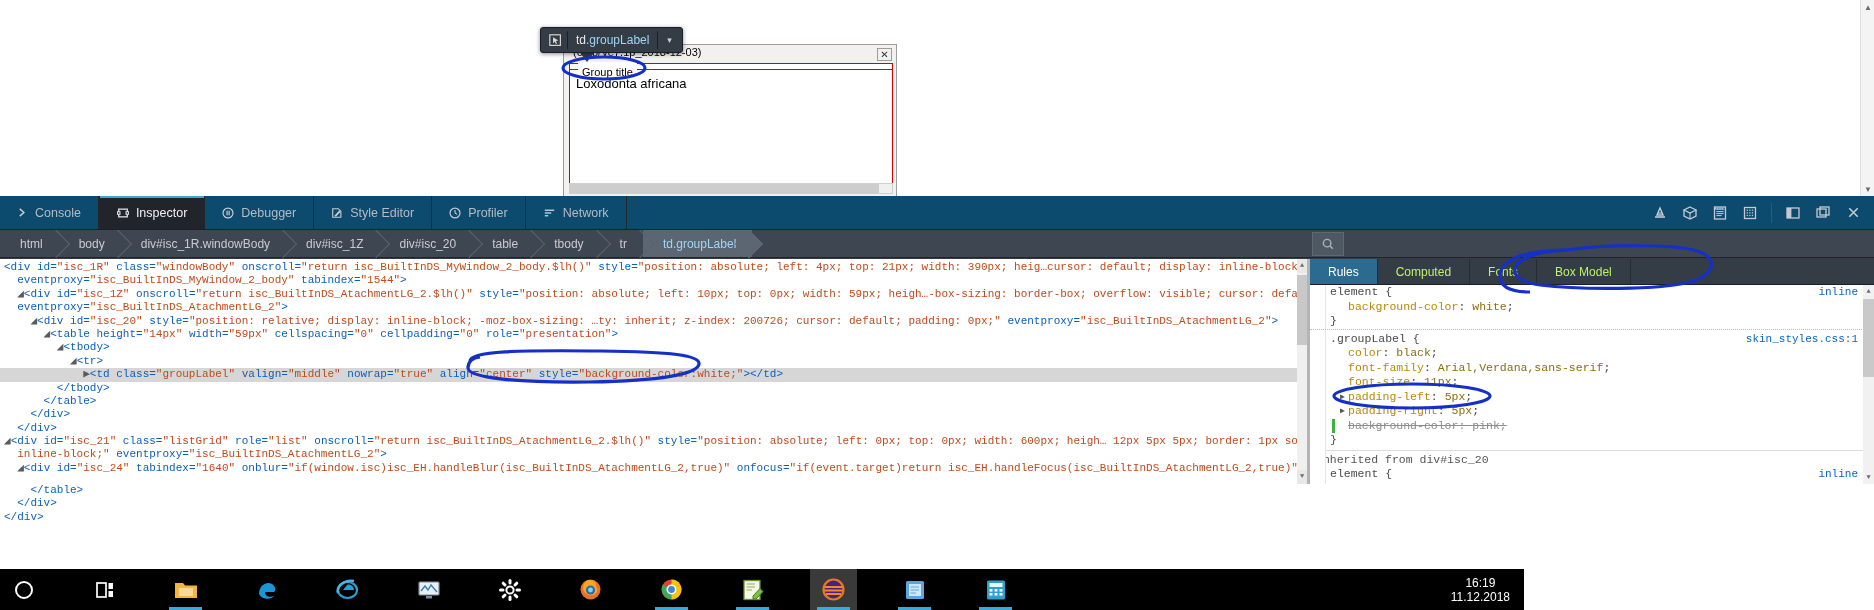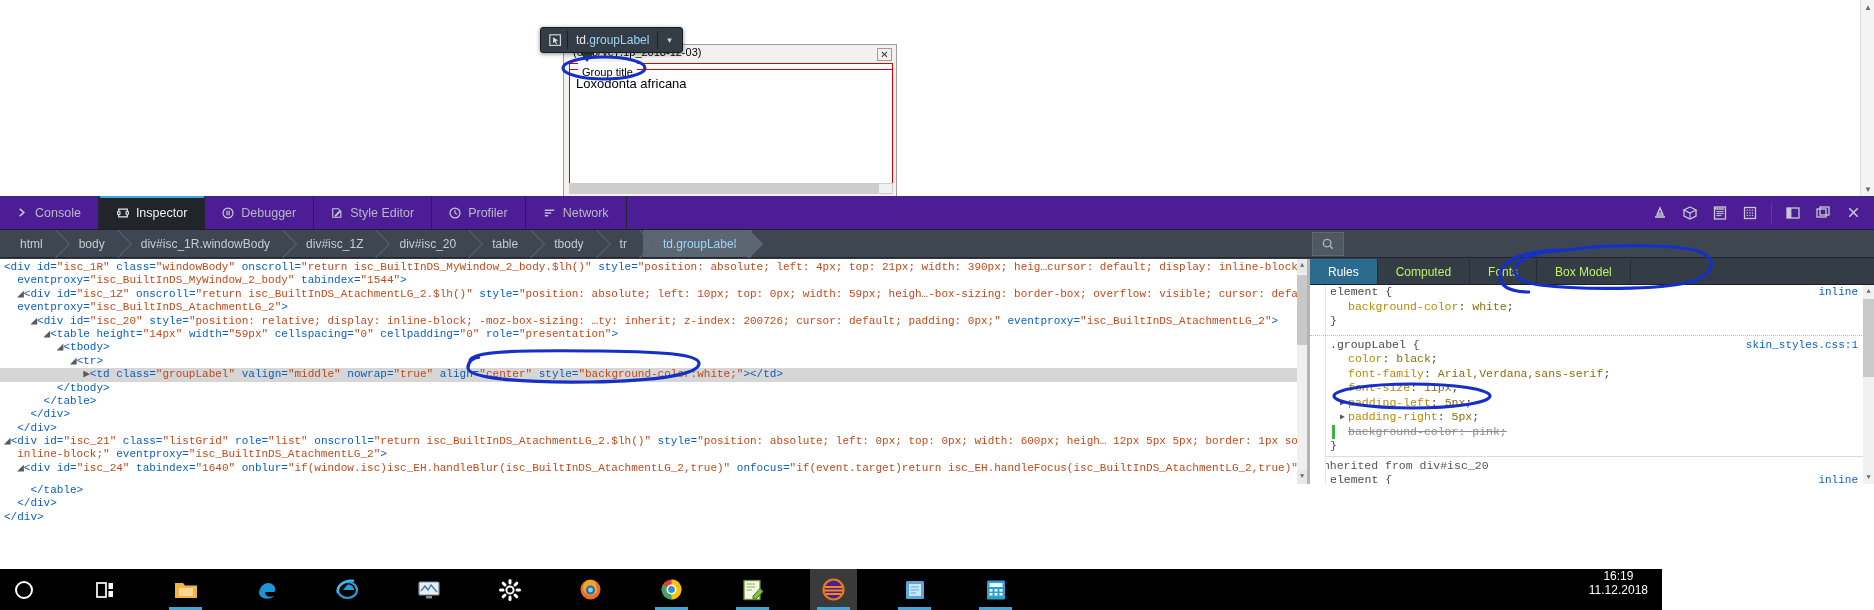--- a/index.html
+++ b/index.html
@@ -120,21 +120,21 @@
   }
   #page-scroll .track { position:absolute;top:14px;bottom:14px;width:14px;background:#f4f4f4;}
 
   
   #devtools {
     position:absolute; left:0; top:196px; width:1874px; height:288px;
     background:#343c45;
   }
   #dt-topbar {
     position:relative; height:34px; width:100%;
-    background:#4c1d95;
+    background:#0c4a6e;
     display:flex; align-items:stretch;
     border-bottom:1px solid #1c2026;
   }
   .dt-tab {
     display:flex; align-items:center; gap:7px;
     padding:0 17px;
     color:#b6bbc1; font-size:12.5px;
     font-family:"Liberation Sans", sans-serif;
     border-right:1px solid #22272e;
     white-space:nowrap;
@@ -241,21 +241,21 @@
   #rules-body {
     position:relative; flex:1; background:#ffffff; overflow:hidden;
     font-family:"Liberation Mono", monospace;
     font-size:11.5px; line-height:14.5px; color:#444;
   }
   #rules-gutter {
     position:absolute; left:0; top:0; bottom:0; width:16px; background:#ffffff;
     border-right:1px solid #e6e6e6;
   }
   .rule { position:relative; padding-left:20px; padding-right:10px; }
-  .rule.sep { border-top:1px dotted #bdbdbd; margin-top:6px; padding-top:2px;}
+  .rule.sep { border-top:1px dotted #bdbdbd; margin-top:0; padding-top:2px;}
   .sel-line { color:#4a4a4a; }
   .origin { position:absolute; right:16px; color:#0a63c9; font-size:11px; }
   .origin.inline { color:#0a63c9; }
   .prop { color:#b98a00; }
   .val { color:#8a6d0b; }
   .decl { padding-left:18px; }
   .decl.disabled { text-decoration:line-through; color:#8d8d8d; }
   .decl.disabled .prop,.decl.disabled .val{color:#8d8d8d;}
   .twisty { position:absolute; left:10px; color:#555; font-size:8px; }
   .greenbar { position:absolute; left:2px; width:3px; height:14px; background:#3fb13f;}
@@ -267,23 +267,23 @@
 
   
   #markup-overflow {
     position:absolute; left:0; top:484px; width:1307px; height:46px;
     background:#ffffff; overflow:hidden;
     font-family:"Liberation Mono", monospace; font-size:11px; line-height:13.4px; color:#333;
   }
 
   
   #taskbar {
-    position:absolute; left:0; bottom:0; width:1662px; height:41px;
+    position:absolute; left:0; bottom:0; width:1524px; height:41px;
     background:#000000;
-    display:flex; align-items:flex-start;gap:34px;
+    display:flex; align-items:center;gap:34px;
   }
   .tb-item {
     position:relative;
     width:47px; height:41px;
     display:flex; align-items:center; justify-content:center;
   }
   .tb-item.active { background:#3a3a3a; }
   .tb-item .underline {
     position:absolute; bottom:0; left:7px; right:7px; height:3px; background:#3aa8db;
   }

